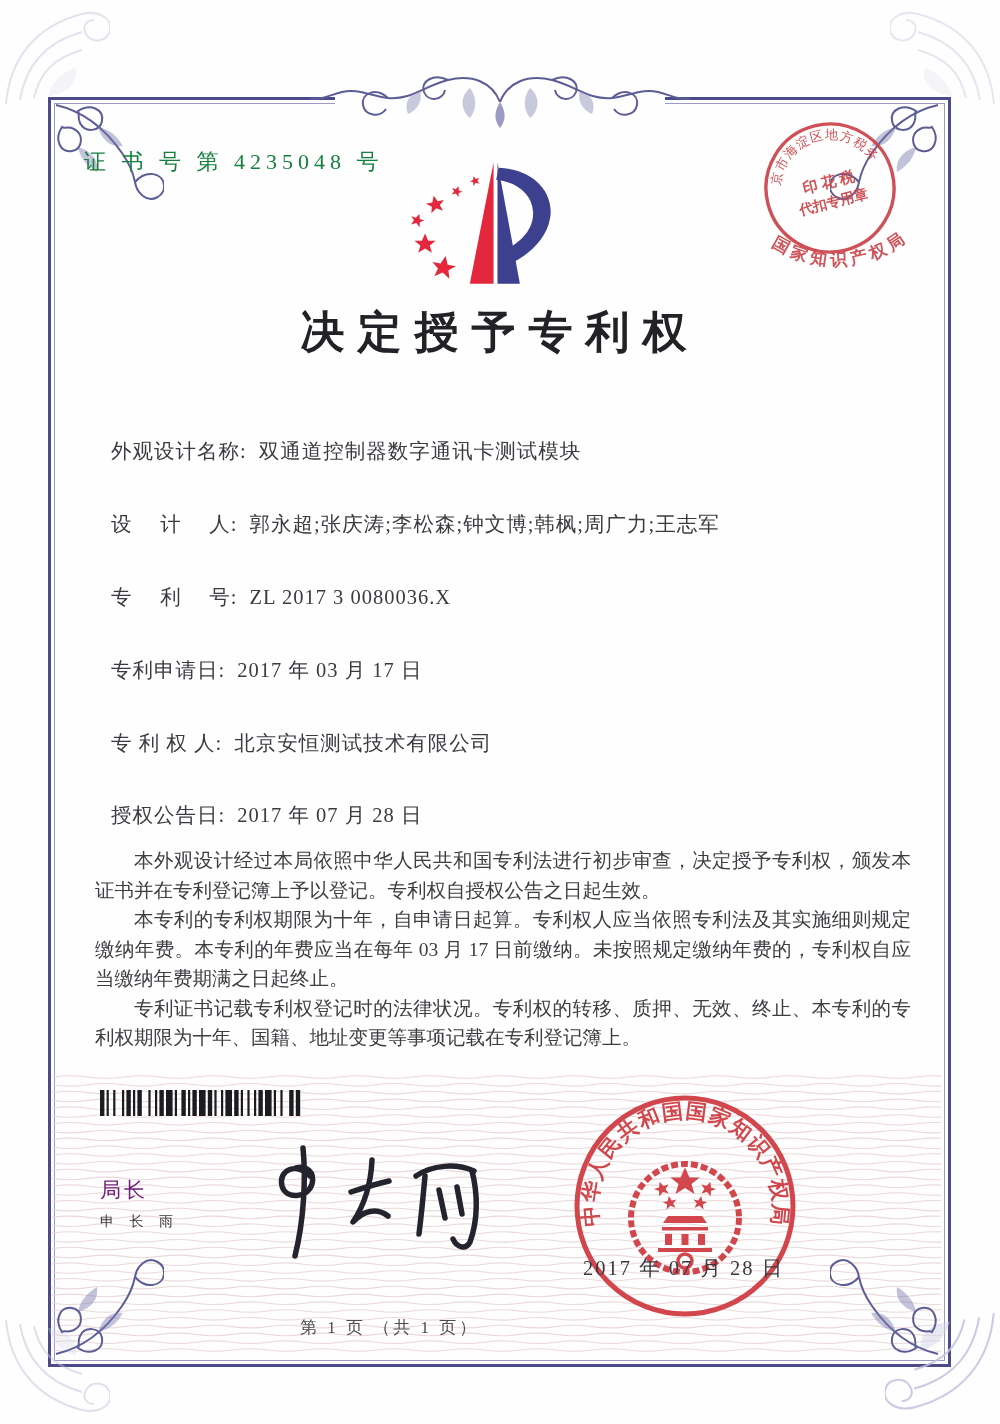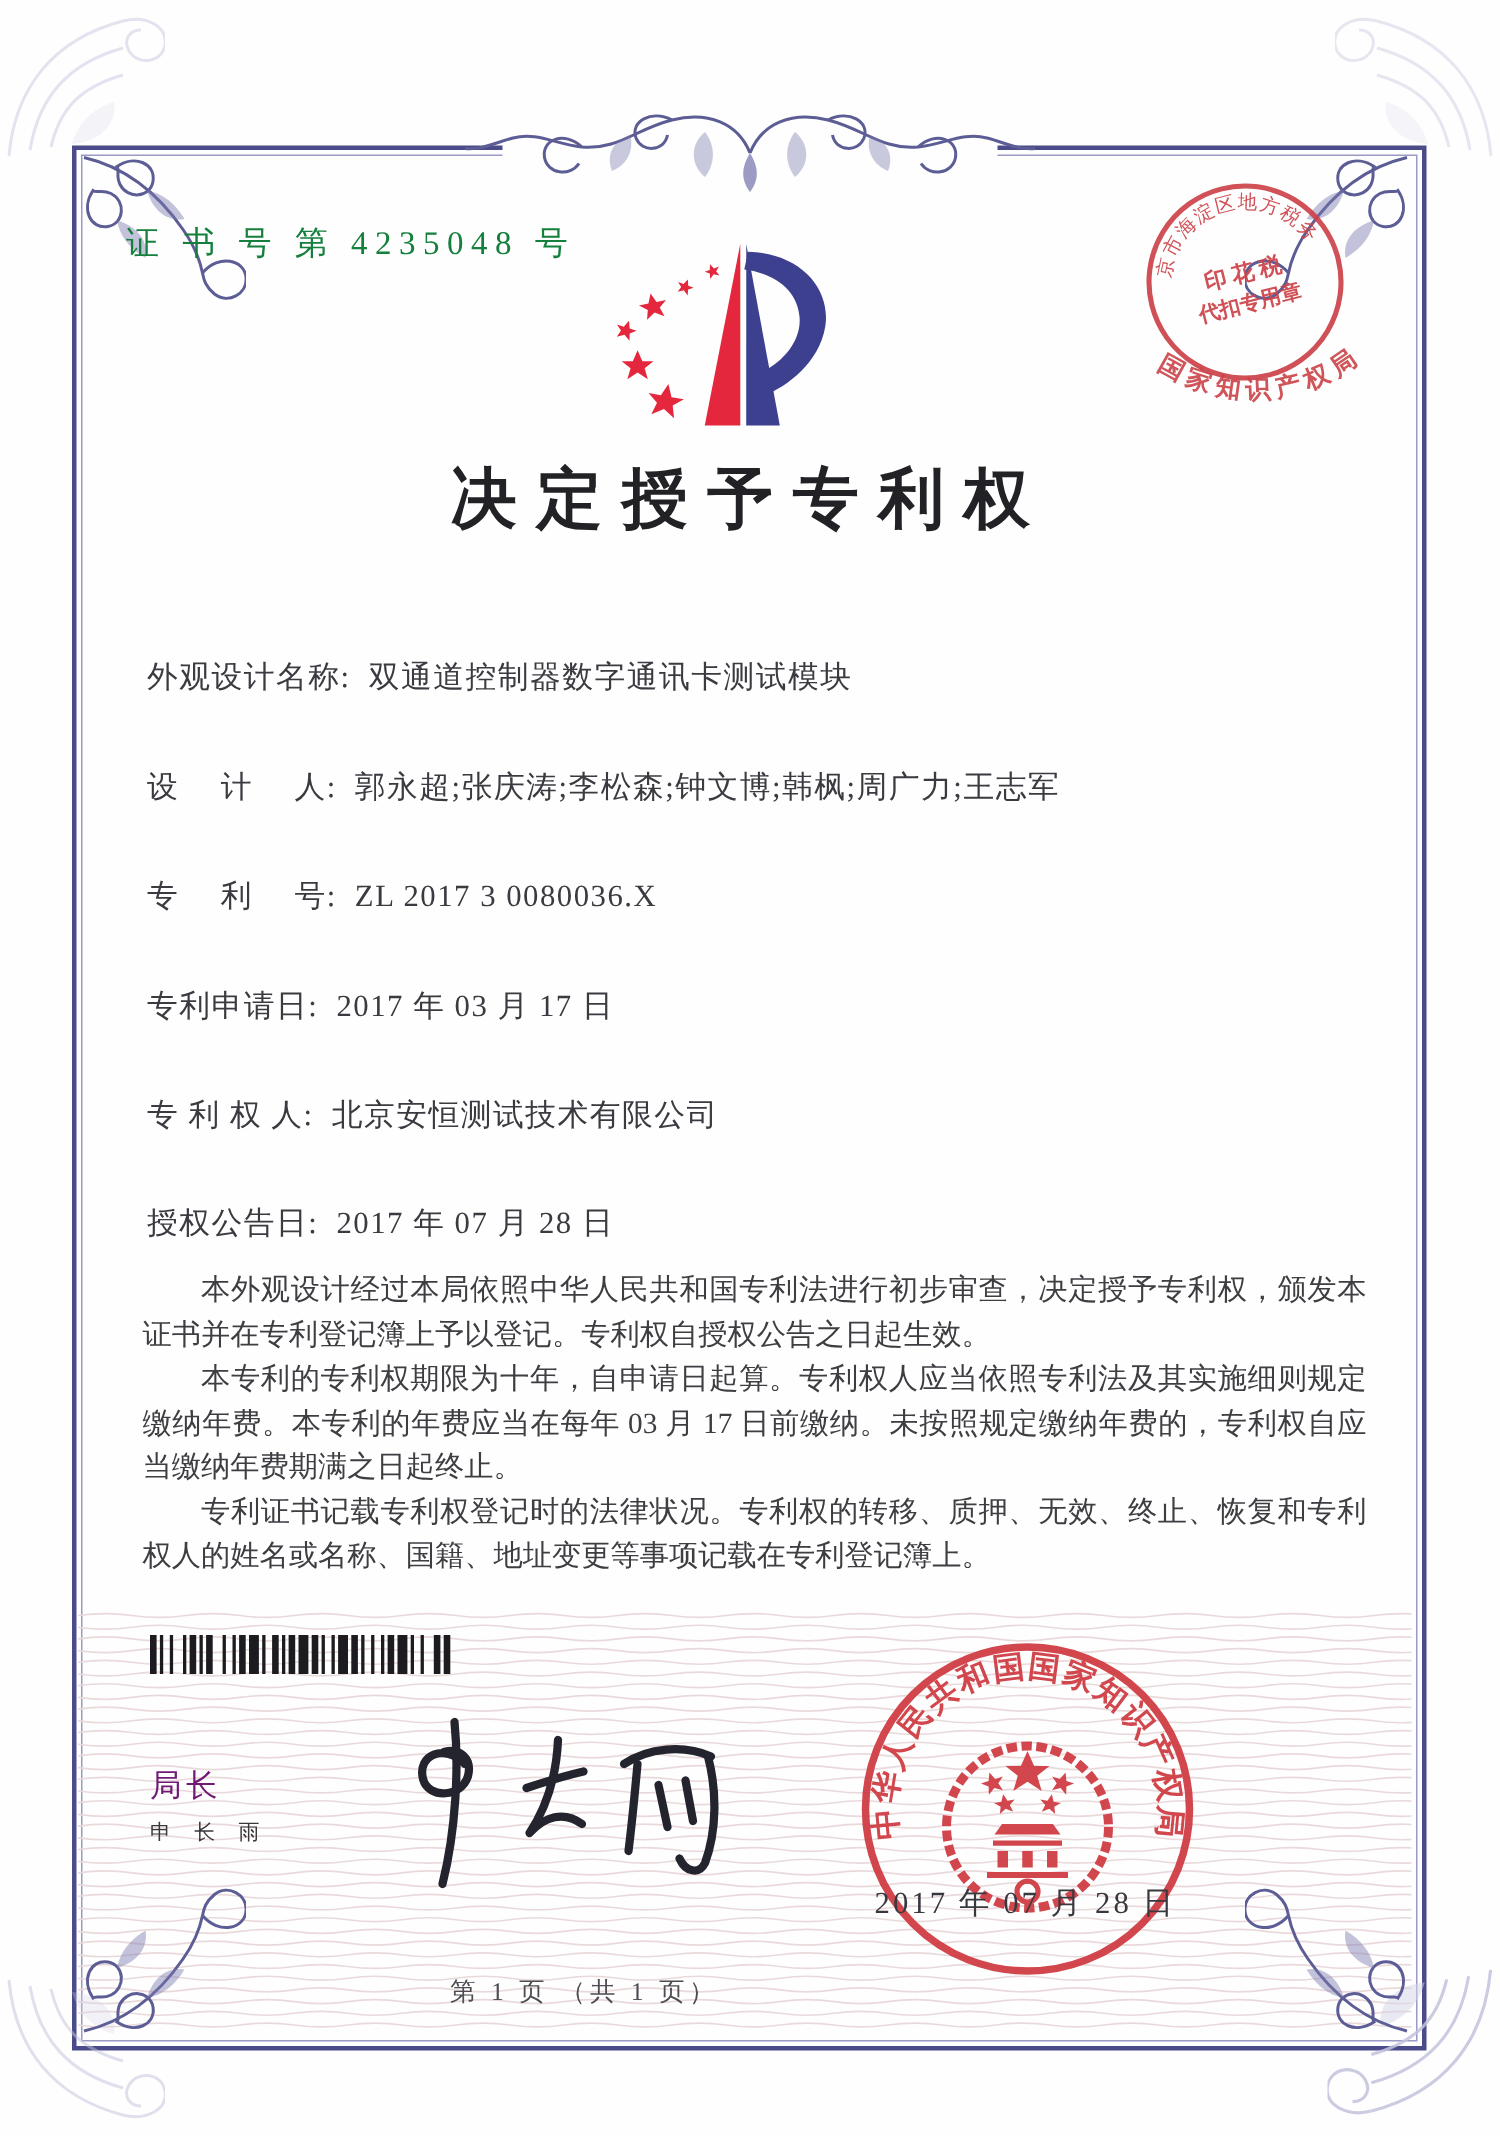--- a/index.html
+++ b/index.html
@@ -16,21 +16,21 @@
   }
   #frame .inner-line{
     position:absolute;left:3px;top:3px;right:3px;bottom:3px;
     border:1px solid #9a9ac4;
   }
   .abs{position:absolute;}
   #cert-no{left:84px;top:147px;font-size:22px;letter-spacing:5px;color:#15803d;z-index:2;}
   #logo{left:403px;top:152px;width:160px;height:158px;z-index:2;}
   #title{left:0;top:303px;width:1000px;text-align:center;font-size:44px;font-weight:600;
          letter-spacing:13px;color:#222226;z-index:2;}
-  .field{left:98px;font-size:20.5px;letter-spacing:1px;color:#3a3a40;z-index:2;white-space:nowrap;}
+  .field{left:111px;font-size:20.5px;letter-spacing:1px;color:#3a3a40;z-index:2;white-space:nowrap;}
   .field .lbl{margin-right:6px;}
   #paras{left:95px;top:846px;width:816px;z-index:2;}
   #paras p{margin:0;font-size:19.5px;line-height:29.5px;text-indent:2em;text-align:justify;color:#3d3d42;}
   #barcode{left:100px;top:1090px;width:266px;height:26px;z-index:2;}
   #director-title{left:100px;top:1176px;font-size:21px;letter-spacing:3px;color:#701a75;z-index:2;}
   #director-name{left:100px;top:1213px;font-size:14px;letter-spacing:6px;color:#37373c;z-index:2;}
   #signature{left:248px;top:1140px;width:270px;height:140px;z-index:2;}
   #waves{left:52px;top:1072px;width:889px;height:286px;z-index:1;}
   #tax-stamp{left:748px;top:108px;width:215px;height:190px;z-index:3;}
   #office-seal{left:565px;top:1085px;width:240px;height:240px;z-index:3;}
@@ -176,21 +176,21 @@
     <span>北京安恒测试技术有限公司</span>
   </div>
   <div class="field abs" style="top:801px">
     <span class="lbl">授权公告日:</span>
     <span>2017 年 07 月 28 日</span>
   </div>
 
   <div id="paras" class="abs">
     <p>本外观设计经过本局依照中华人民共和国专利法进行初步审查，决定授予专利权，颁发本证书并在专利登记簿上予以登记。专利权自授权公告之日起生效。</p>
     <p>本专利的专利权期限为十年，自申请日起算。专利权人应当依照专利法及其实施细则规定缴纳年费。本专利的年费应当在每年 03 月 17 日前缴纳。未按照规定缴纳年费的，专利权自应当缴纳年费期满之日起终止。</p>
-    <p>专利证书记载专利权登记时的法律状况。专利权的转移、质押、无效、终止、恢复和专利权人的姓名或名称、国籍、地址变更等事项记载在专利登记簿上。</p>
+    <p>专利证书记载专利权登记时的法律状况。专利权的转移、质押、无效、终止、本专利的专利权期限为十年、国籍、地址变更等事项记载在专利登记簿上。</p>
   </div>
 
   <svg id="barcode" class="abs" viewBox="0 0 266 26">
       <g id="barcode-g" fill="#1c1c20">
         <rect x="0.0" y="0" width="4.4" height="26"></rect>
         <rect x="6.6" y="0" width="2.2" height="26"></rect>
         <rect x="13.2" y="0" width="2.2" height="26"></rect>
         <rect x="22.0" y="0" width="2.2" height="26"></rect>
         <rect x="26.4" y="0" width="4.4" height="26"></rect>
         <rect x="33.0" y="0" width="2.2" height="26"></rect>

